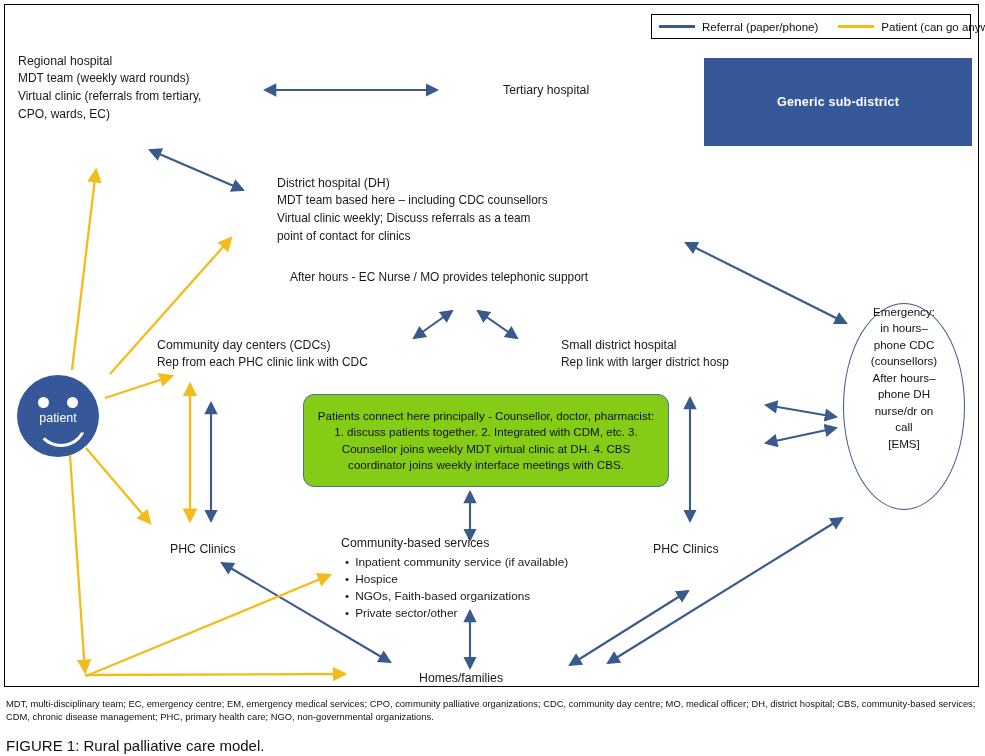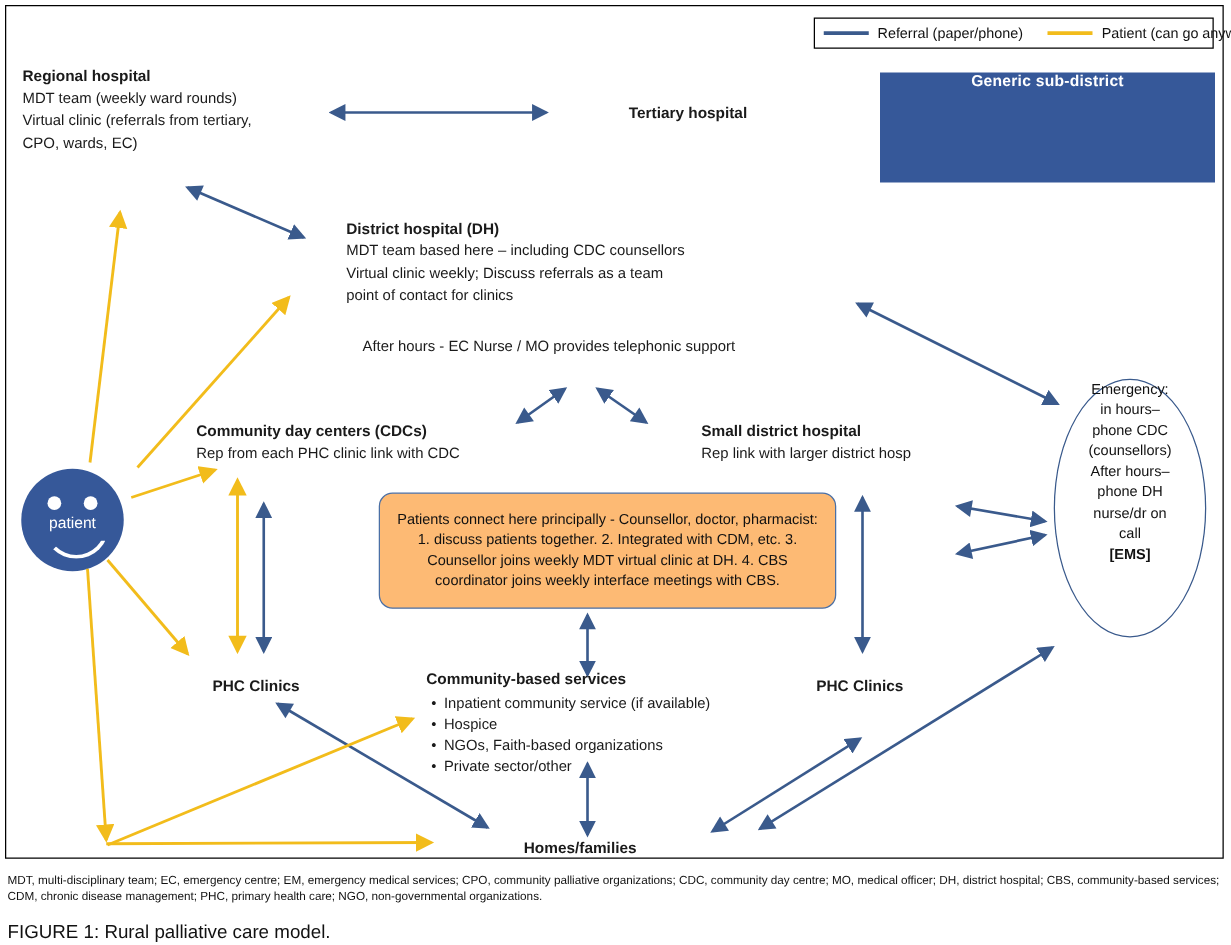--- a/index.html
+++ b/index.html
@@ -9,36 +9,36 @@
 
   
   #figure-frame{
     position:absolute;left:4px;top:4px;width:975px;height:683px;
     border:1.5px solid #000;box-sizing:border-box;background:#fff;
   }
 
   #canvas{position:absolute;left:0;top:0;width:985px;height:756px;}
 
   .txt{position:absolute;white-space:pre;line-height:1.32;}
-  .b{font-weight:bold;}
+  .b{font-weight:normal;}
 
   
   #legend{
     position:absolute;left:651px;top:14px;width:320px;height:25px;
     border:1.2px solid #000;background:#fff;box-sizing:border-box;
     display:flex;align-items:center;gap:20px;padding:0 7px;
   }
   .legend-entry{display:flex;align-items:center;gap:7px;}
   .legend-swatch{display:block;width:36px;height:2.6px;}
   .legend-label{font-size:11.5px;color:#111;white-space:nowrap;}
 
   
   #generic-block{
     position:absolute;left:704px;top:58px;width:268px;height:88px;
-    display:flex;align-items:flex-start;justify-content:center;
+    display:flex;align-items:center;justify-content:center;
   }
   #generic-block span{color:#fff;font-size:12.5px;font-weight:bold;letter-spacing:.2px;}
 
   
   #patient-node{
     position:absolute;left:17px;top:375px;width:82px;height:82px;border-radius:50%;
   }
   #patient-node .eye{position:absolute;width:11px;height:11px;border-radius:50%;background:#fff;top:22px;}
   #patient-node .eye.l{left:21px;}
   #patient-node .eye.r{left:50px;}
@@ -49,21 +49,21 @@
     border-radius:0 0 46px 46px;
   }
   #patient-node .plabel{
     position:absolute;left:0;top:36px;width:82px;text-align:center;
     color:#fff;font-size:12.5px;
   }
 
   
   #connect-box{
     position:absolute;left:303px;top:394px;width:366px;height:93px;
-    border:1.5px solid #4a6fa5;border-radius:11px;background:#fdba74;box-sizing:border-box;
+    border:1.5px solid #4a6fa5;border-radius:11px;background:#84cc16;box-sizing:border-box;
     display:flex;align-items:center;justify-content:center;
   }
   #connect-box p{margin:0;text-align:center;font-size:11.6px;line-height:1.42;color:#111;padding:0 8px;}
 
   
   #emergency-node{
     position:absolute;left:843px;top:303px;width:122px;height:207px;
     border:1.4px solid #3a5a8c;border-radius:50%;background:#fff;box-sizing:border-box;
     display:flex;justify-content:center;
   }

